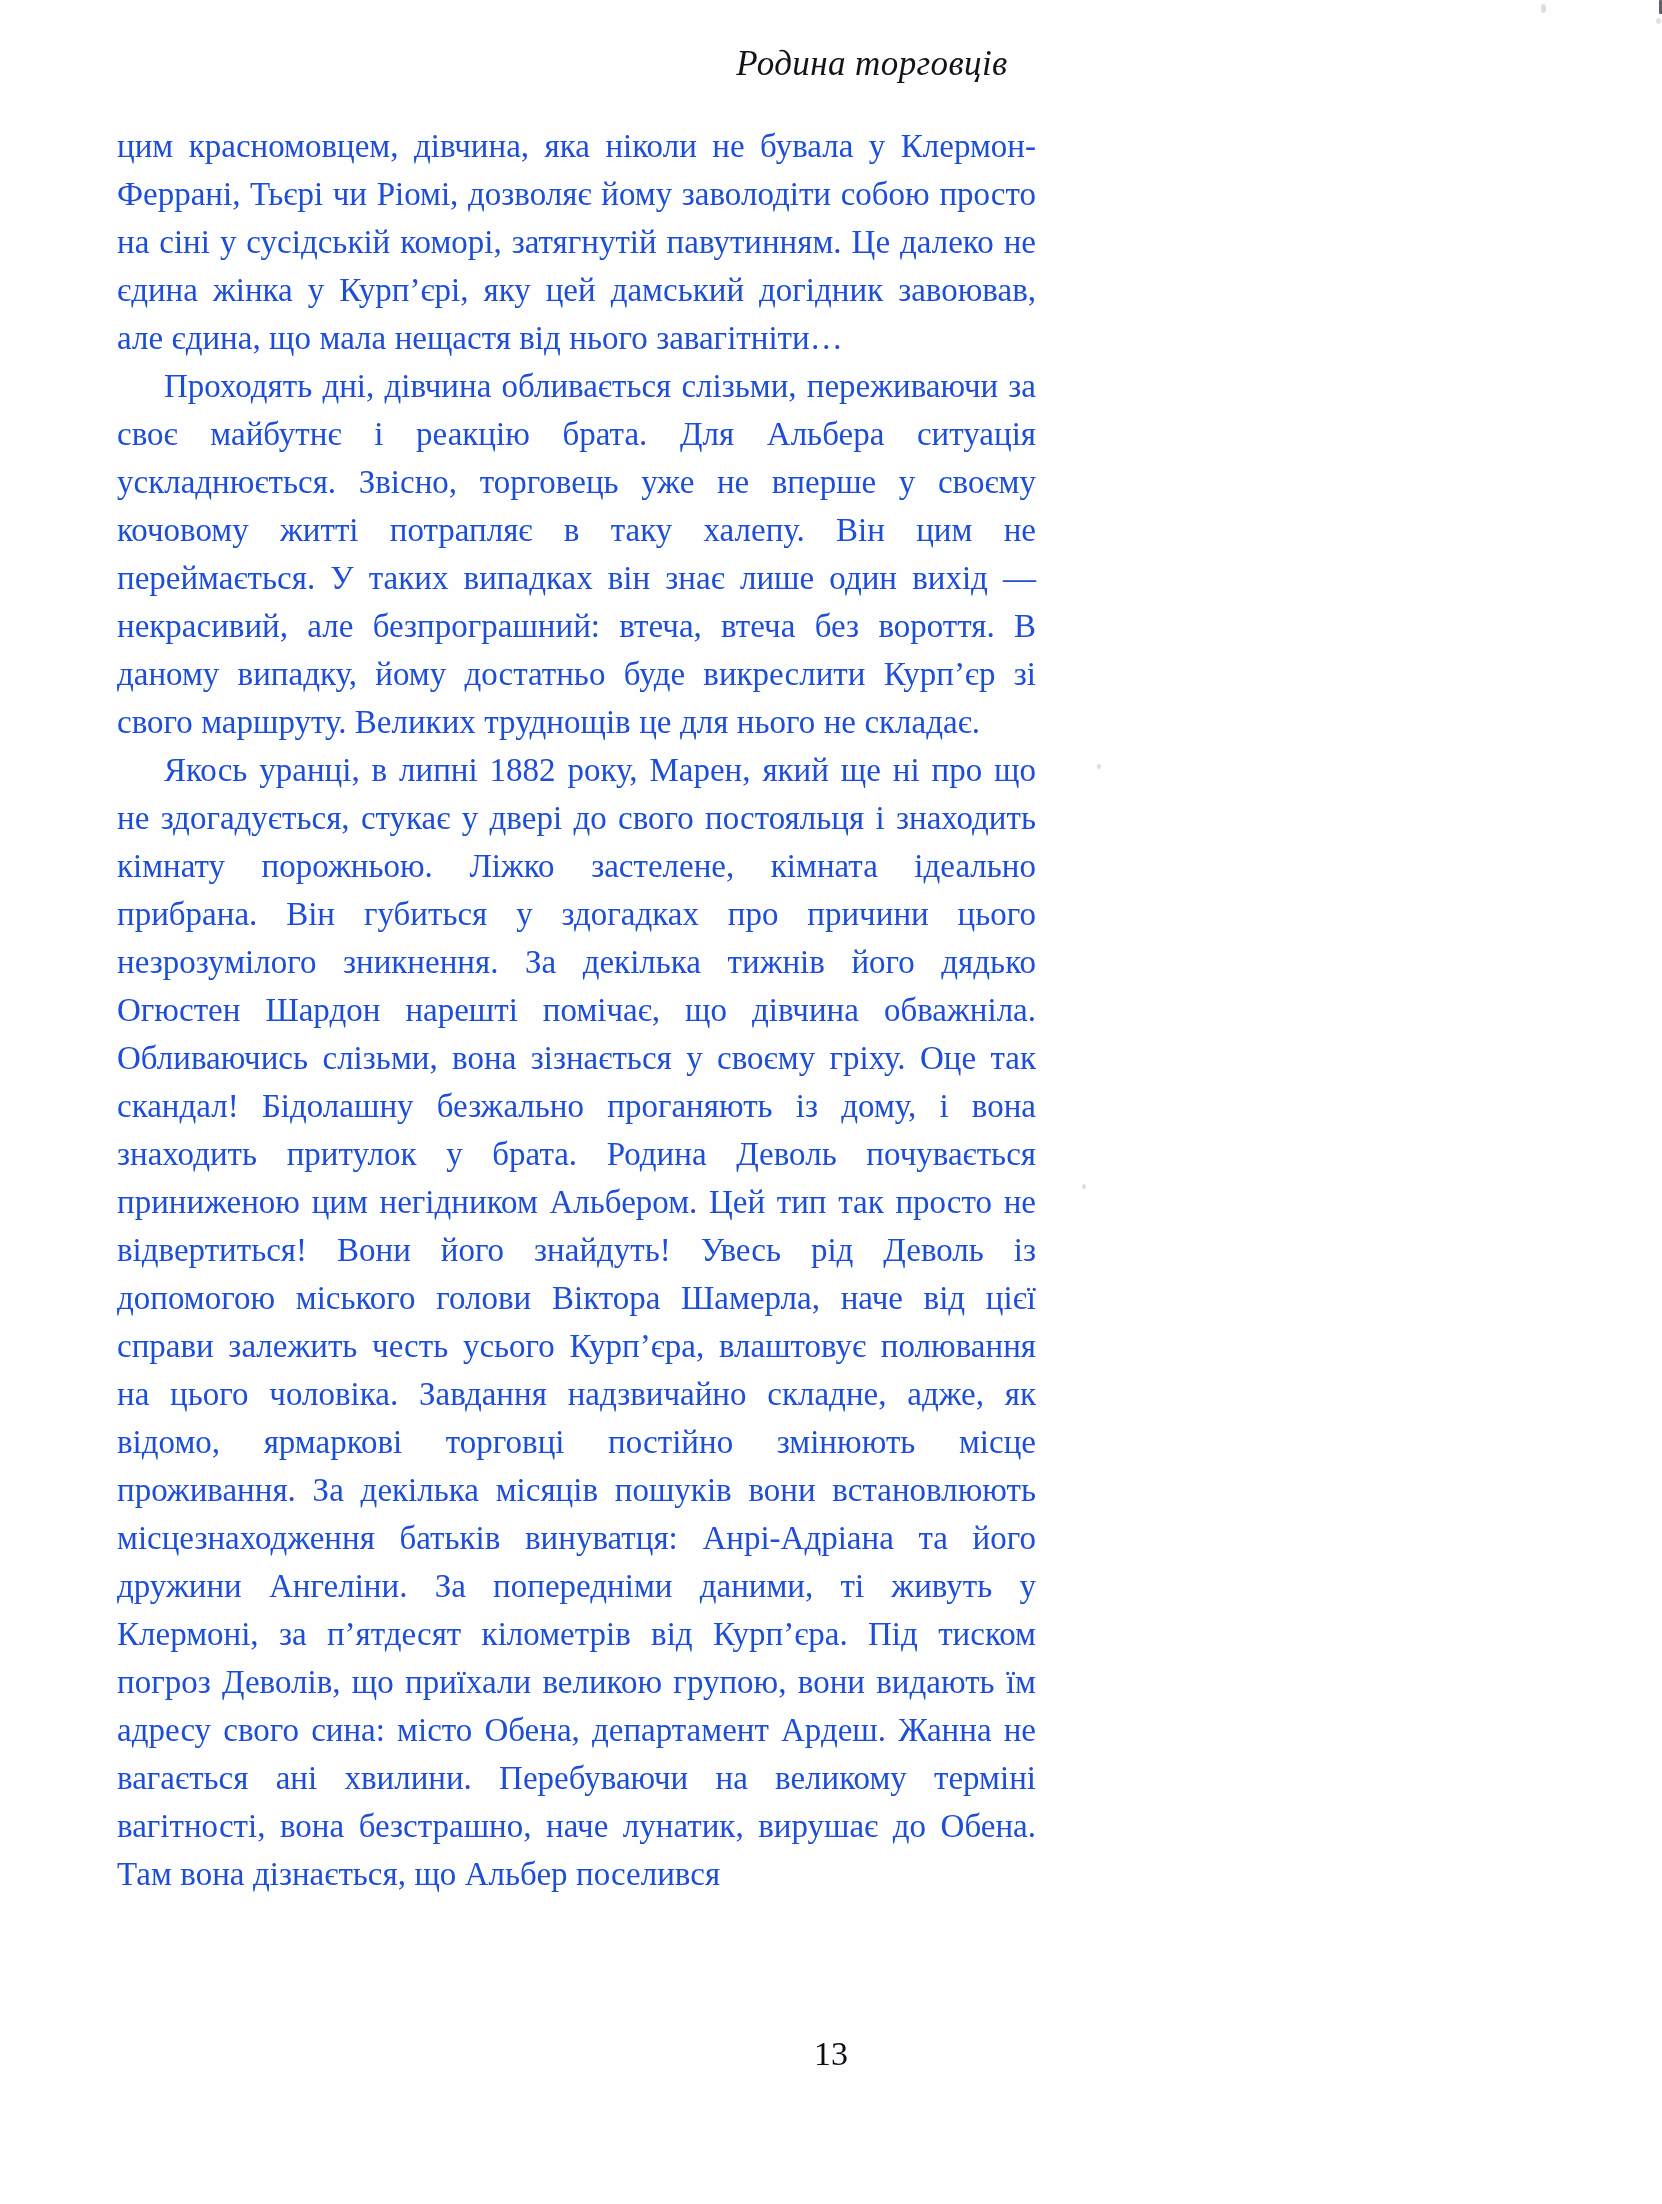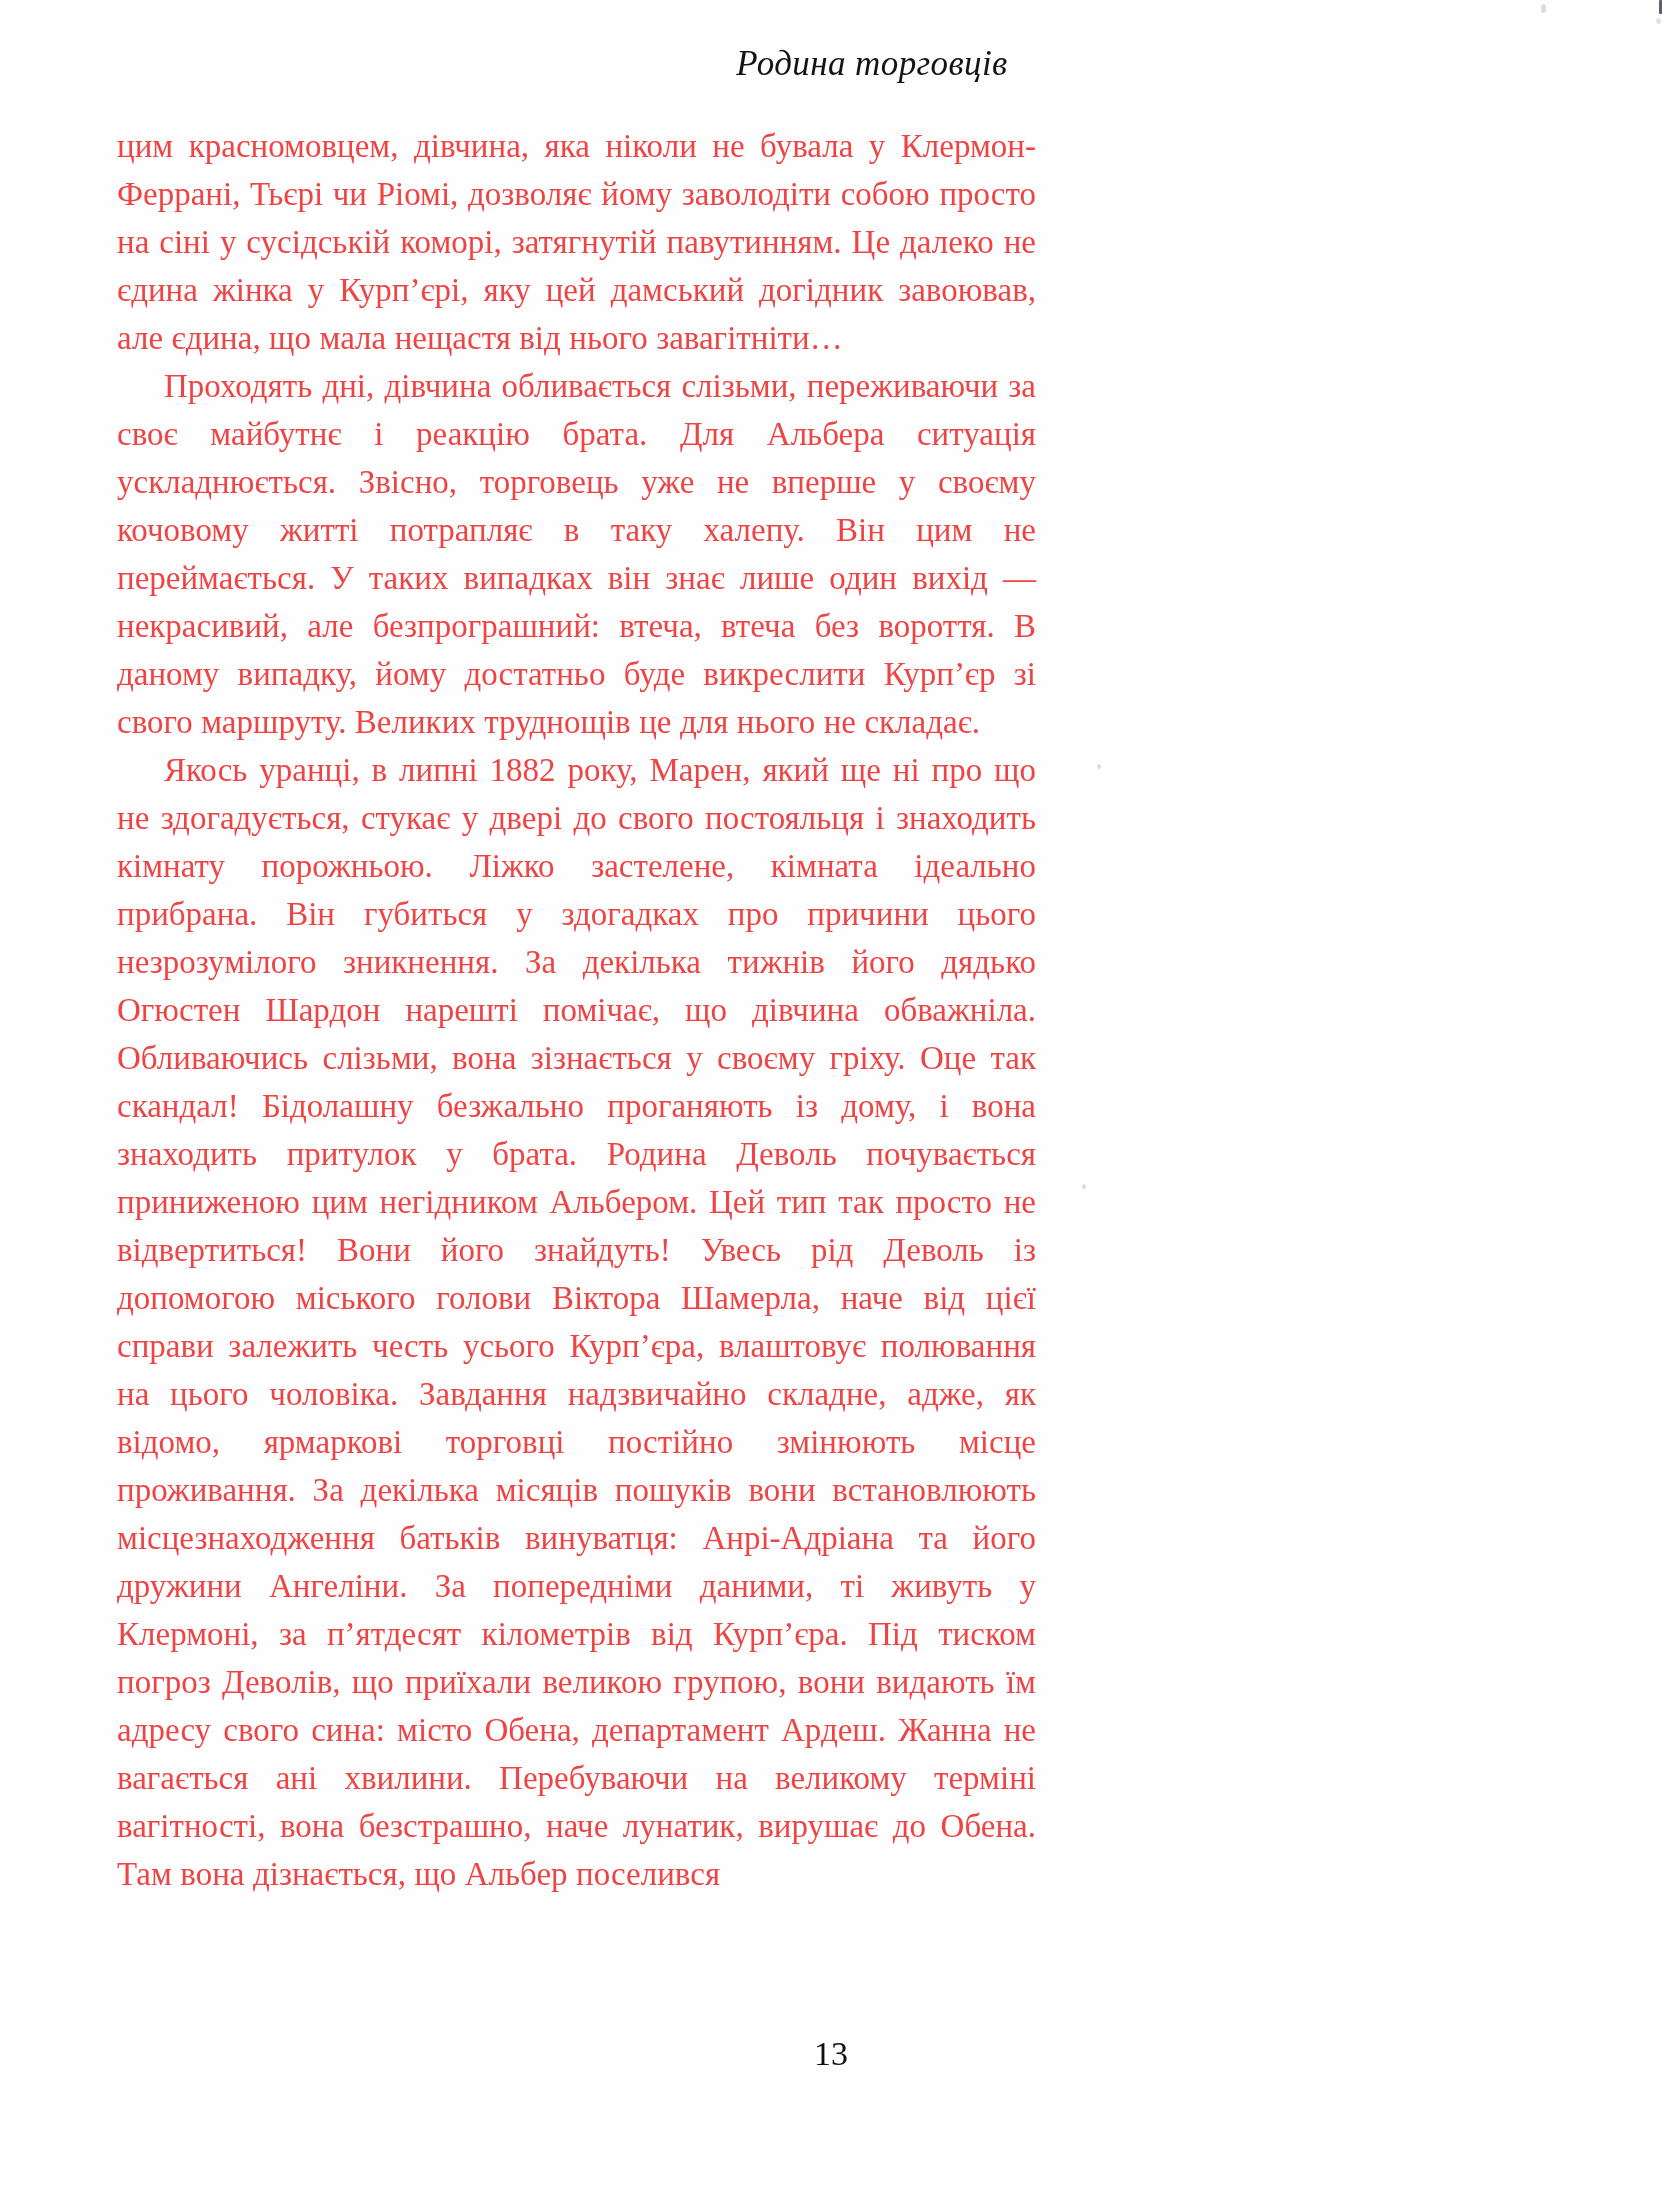--- a/index.html
+++ b/index.html
@@ -51,21 +51,21 @@
     width: 919px;
   }
 
   p.para {
     margin: 0;
     text-align: justify;
     text-align-last: left;
     font-size: 33px;
     line-height: 48px;
     text-indent: 47px;
-    color: #ef4444;
+    color: #1d4ed8;
     -webkit-hyphens: none;
     hyphens: none;
     word-spacing: 0.2px;
   }
   p.para.first { text-indent: 0; }
 
   .folio {
     position: absolute;
     left: 0;
     top: 2035px;

